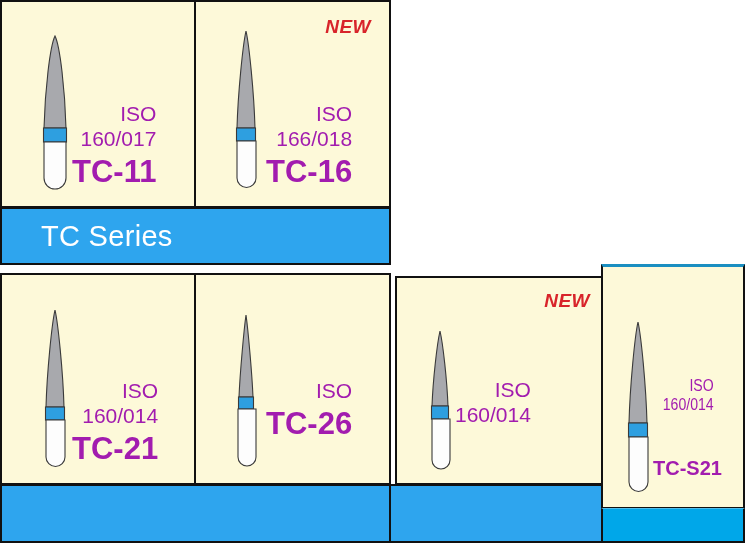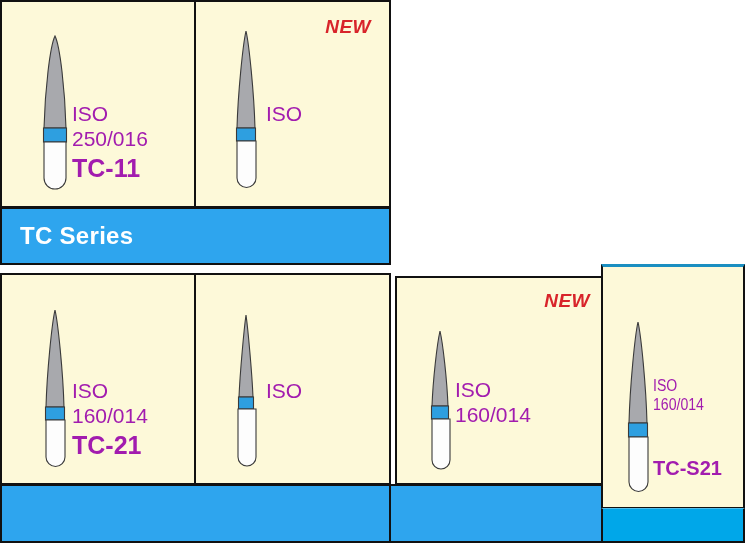--- a/index.html
+++ b/index.html
@@ -21,40 +21,41 @@
     width: 745px;
     height: 543px;
   }
 
   
   .panel {
     position: absolute;
     background: #fdf9d9;
     border: 2px solid #111111;
     box-sizing: border-box;
+    text-align: right;
   }
   .panel.teal-top {
     border-top: 3px solid #1a8fc1;
   }
 
   
   .banner {
     position: absolute;
     box-sizing: border-box;
     background: #2ea5ee;
     border: 2px solid #111111;
   }
   .banner-title {
     position: absolute;
-    left: 18px;
+    left: 39px;
     top: 50%;
     transform: translateY(-50%);
     color: #ffffff;
-    font-size: 24px;
-    font-weight: bold;
+    font-size: 29px;
+    font-weight: normal;
     letter-spacing: 0.3px;
     white-space: nowrap;
   }
   .bottom-bar {
     position: absolute;
     box-sizing: border-box;
     background: #2ea5ee;
     border: 2px solid #111111;
     border-top: 2px solid #111111;
   }
@@ -84,21 +85,21 @@
     color: #a21caf;
     line-height: 1.18;
     white-space: nowrap;
   }
   .iso-line {
     font-size: 21px;
     font-weight: normal;
     display: block;
   }
   .code-line {
-    font-size: 25px;
+    font-size: 31px;
     font-weight: bold;
     display: block;
     margin-top: 2px;
   }
   
   .textblock.narrow .iso-line {
     font-size: 16px;
     font-stretch: condensed;
     transform: scaleX(0.88);
     transform-origin: left center;
@@ -127,39 +128,41 @@
         <path d="M25 4 C20 14 15 58 14 96 L36 96 C35 58 30 14 25 4 Z" fill="#a8a9ad" stroke="#3a3a3a" stroke-width="1.1"></path>
 
         <rect x="13.5" y="96" width="23" height="14" fill="#2e9fe0" stroke="#3a3a3a" stroke-width="1.1"></rect>
 
         <path d="M14 110 L14 146 A11 11 0 0 0 36 146 L36 110 Z" fill="#fdfdfd" stroke="#3a3a3a" stroke-width="1.1"></path>
       </svg>
     </div>
 
     <div class="textblock" style="left:70px; top:100px;">
       <span class="iso-line">ISO</span>
-      <span class="iso-line">250/016</span>
+      <span class="iso-line">160/017</span>
       <span class="code-line">TC-11</span>
     </div>
   </div>
 
   <div class="panel" style="left:194px; top:0px; width:197px; height:208px;">
 
     <div class="new-badge" style="right:18px; top:14px;">NEW</div>
 
     <div class="bur" style="left:25px; top:26px;">
       <svg width="50" height="165" viewBox="0 0 50 165">
         <path d="M25 3 C22 16 17 64 16 100 L34 100 C33 64 28 16 25 3 Z" fill="#a8a9ad" stroke="#3a3a3a" stroke-width="1.1"></path>
         <rect x="15.5" y="100" width="19" height="13" fill="#2e9fe0" stroke="#3a3a3a" stroke-width="1.1"></rect>
         <path d="M16 113 L16 150 A9.5 9.5 0 0 0 35 150 L35 113 Z" fill="#fdfdfd" stroke="#3a3a3a" stroke-width="1.1"></path>
       </svg>
     </div>
 
     <div class="textblock" style="left:70px; top:100px;">
       <span class="iso-line">ISO</span>
+      <span class="iso-line">166/018</span>
+      <span class="code-line">TC-16</span>
     </div>
   </div>
 
   <div class="banner" style="left:0px; top:207px; width:391px; height:58px;">
     <span class="banner-title">TC Series</span>
   </div>
 
   <div class="panel" style="left:0px; top:273px; width:196px; height:212px;">
 
     <div class="bur" style="left:28px; top:32px;">
@@ -182,20 +185,21 @@
     <div class="bur" style="left:25px; top:36px;">
       <svg width="50" height="160" viewBox="0 0 50 160">
         <path d="M25 4 C23 18 19 62 18 86 L32 86 C31 62 27 18 25 4 Z" fill="#a8a9ad" stroke="#3a3a3a" stroke-width="1.1"></path>
         <rect x="17.5" y="86" width="15" height="12" fill="#2e9fe0" stroke="#3a3a3a" stroke-width="1.1"></rect>
         <path d="M17 98 L17 146 A9 9 0 0 0 35 146 L35 98 Z" fill="#fdfdfd" stroke="#3a3a3a" stroke-width="1.1"></path>
       </svg>
     </div>
 
     <div class="textblock" style="left:70px; top:104px;">
       <span class="iso-line">ISO</span>
+      <span class="code-line">TC-26</span>
     </div>
   </div>
 
   <div class="panel" style="left:395px; top:276px; width:213px; height:209px;">
 
     <div class="new-badge" style="right:16px; top:12px;">NEW</div>
 
     <div class="bur" style="left:18px; top:50px;">
       <svg width="50" height="150" viewBox="0 0 50 150">
         <path d="M25 3 C22 16 18 52 17 78 L33 78 C32 52 28 16 25 3 Z" fill="#a8a9ad" stroke="#3a3a3a" stroke-width="1.1"></path>

